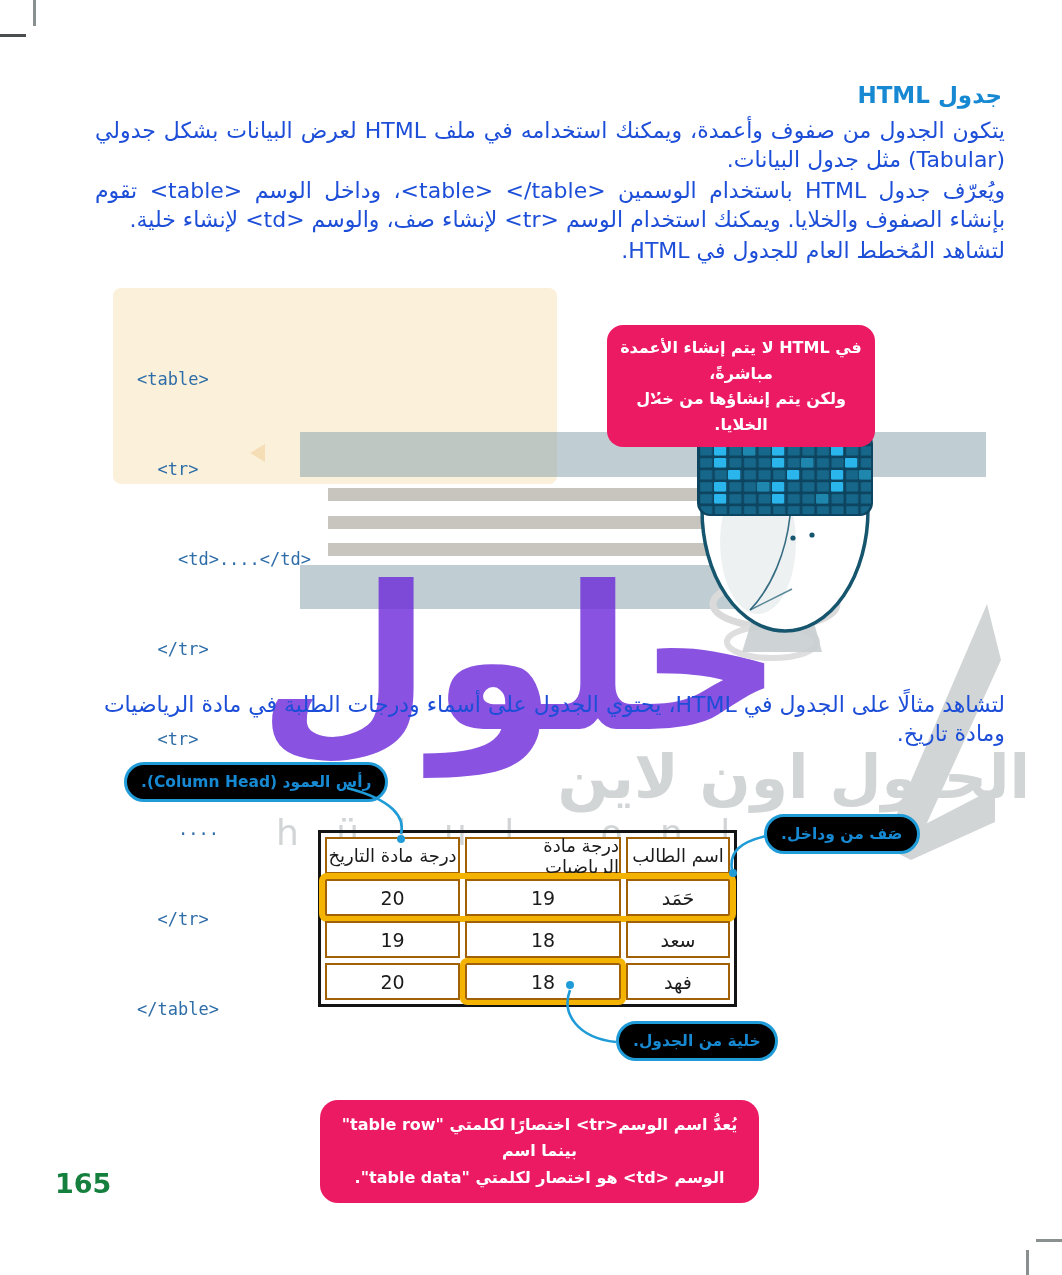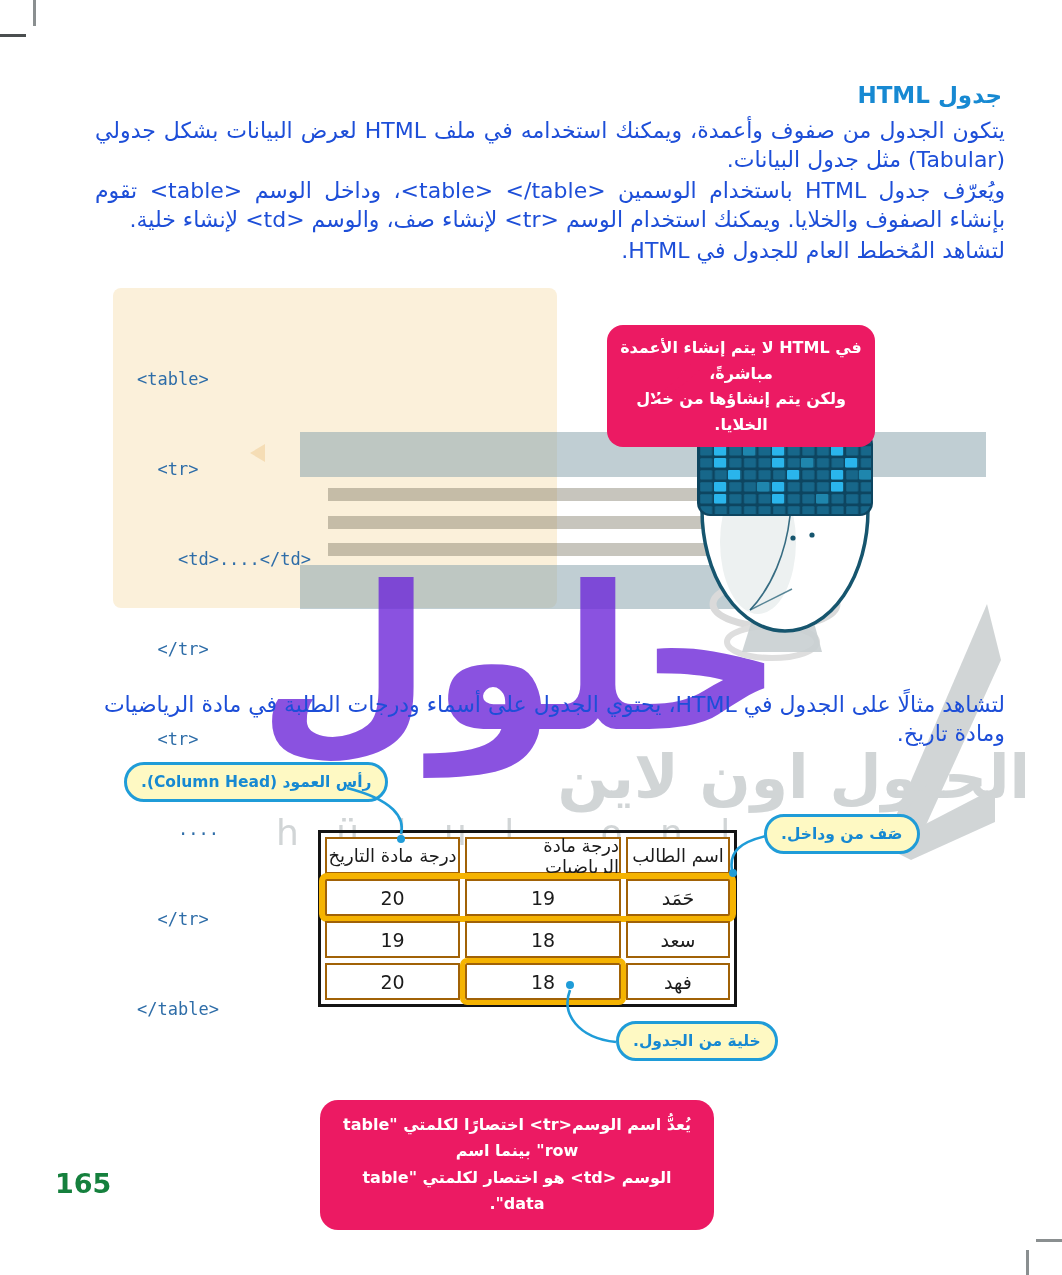--- a/index.html
+++ b/index.html
@@ -14,21 +14,21 @@
 
   .title{position:absolute;right:100px;top:82px;font-size:23px;font-weight:bold;color:#1789D2;direction:rtl;}
   .para{position:absolute;left:95px;right:97px;direction:rtl;text-align:justify;
         font-size:22px;line-height:29px;color:#1d4ed8;}
   .p1{top:116px;}
   .p2{top:176px;}
   .p3{top:236px;text-align:right;}
   .p4{top:690px;text-align:right;z-index:4;}
 
   
-  .codebox{position:absolute;left:113px;top:288px;width:444px;height:320px;background:#FBF0DA;border-radius:8px;z-index:0;}
+  .codebox{position:absolute;left:113px;top:288px;width:444px;height:196px;background:#FBF0DA;border-radius:8px;z-index:0;}
   .code{position:absolute;left:24px;top:16px;direction:ltr;font-family:"DejaVu Sans Mono", monospace;
         font-size:17px;line-height:30px;color:#2E6DA8;white-space:pre;}
   .tri{position:absolute;left:250px;top:444px;width:0;height:0;z-index:1;
        border-top:9px solid transparent;border-bottom:9px solid transparent;border-right:15px solid #F5DDB5;}
 
   
   .bar{position:absolute;z-index:2;}
   .bar.big{background:rgba(141,166,175,0.55);}
   .bar.thin{background:rgba(122,116,98,0.42);}
   .b1{left:300px;top:432px;width:686px;height:45px;}
@@ -57,29 +57,29 @@
   .cell{border:2px solid #a16207;background:#ffffff;height:33px;display:flex;align-items:center;justify-content:center;
         font-size:19px;color:#1b1b1b;}
   .c-name{width:100px;}
   .c-math{width:152px;}
   .c-hist{width:131px;}
   .trow.hl{outline:6px solid #F5B301;outline-offset:0px;border-radius:2px;}
   .cell.hl{outline:5px solid #F5B301;outline-offset:0px;border-radius:2px;}
   .thead .cell{font-size:18px;}
 
   
-  .callout{position:absolute;background:#fef9c3;border:3.5px solid #1F9CD8;border-radius:20px;color:#1789D2;
+  .callout{position:absolute;background:#000000;border:3.5px solid #1F9CD8;border-radius:20px;color:#1789D2;
            font-weight:bold;font-size:15.5px;padding:8px 14px;direction:rtl;text-align:center;z-index:5;white-space:nowrap;}
   .co1{left:124px;top:762px;}
   .co2{left:764px;top:814px;}
   .co3{left:616px;top:1021px;}
   .arrows{position:absolute;left:0;top:0;z-index:6;pointer-events:none;}
 
   
-  .pinknote{position:absolute;left:320px;top:1100px;width:394px;box-sizing:border-box;background:#EC1A63;border-radius:18px;
+  .pinknote{position:absolute;left:320px;top:1100px;width:439px;box-sizing:border-box;background:#EC1A63;border-radius:18px;
             padding:12px 16px;color:#fff;font-weight:bold;font-size:16px;line-height:1.65;direction:rtl;text-align:center;z-index:5;}
   .pagenum{position:absolute;left:55px;top:1168px;font-size:27px;font-weight:bold;color:#15803d;z-index:5;}
 </style>
 </head>
 <body>
 
 <div class="page">
 
   <div class="crop tlv"></div>
   <div class="crop tlh"></div>

